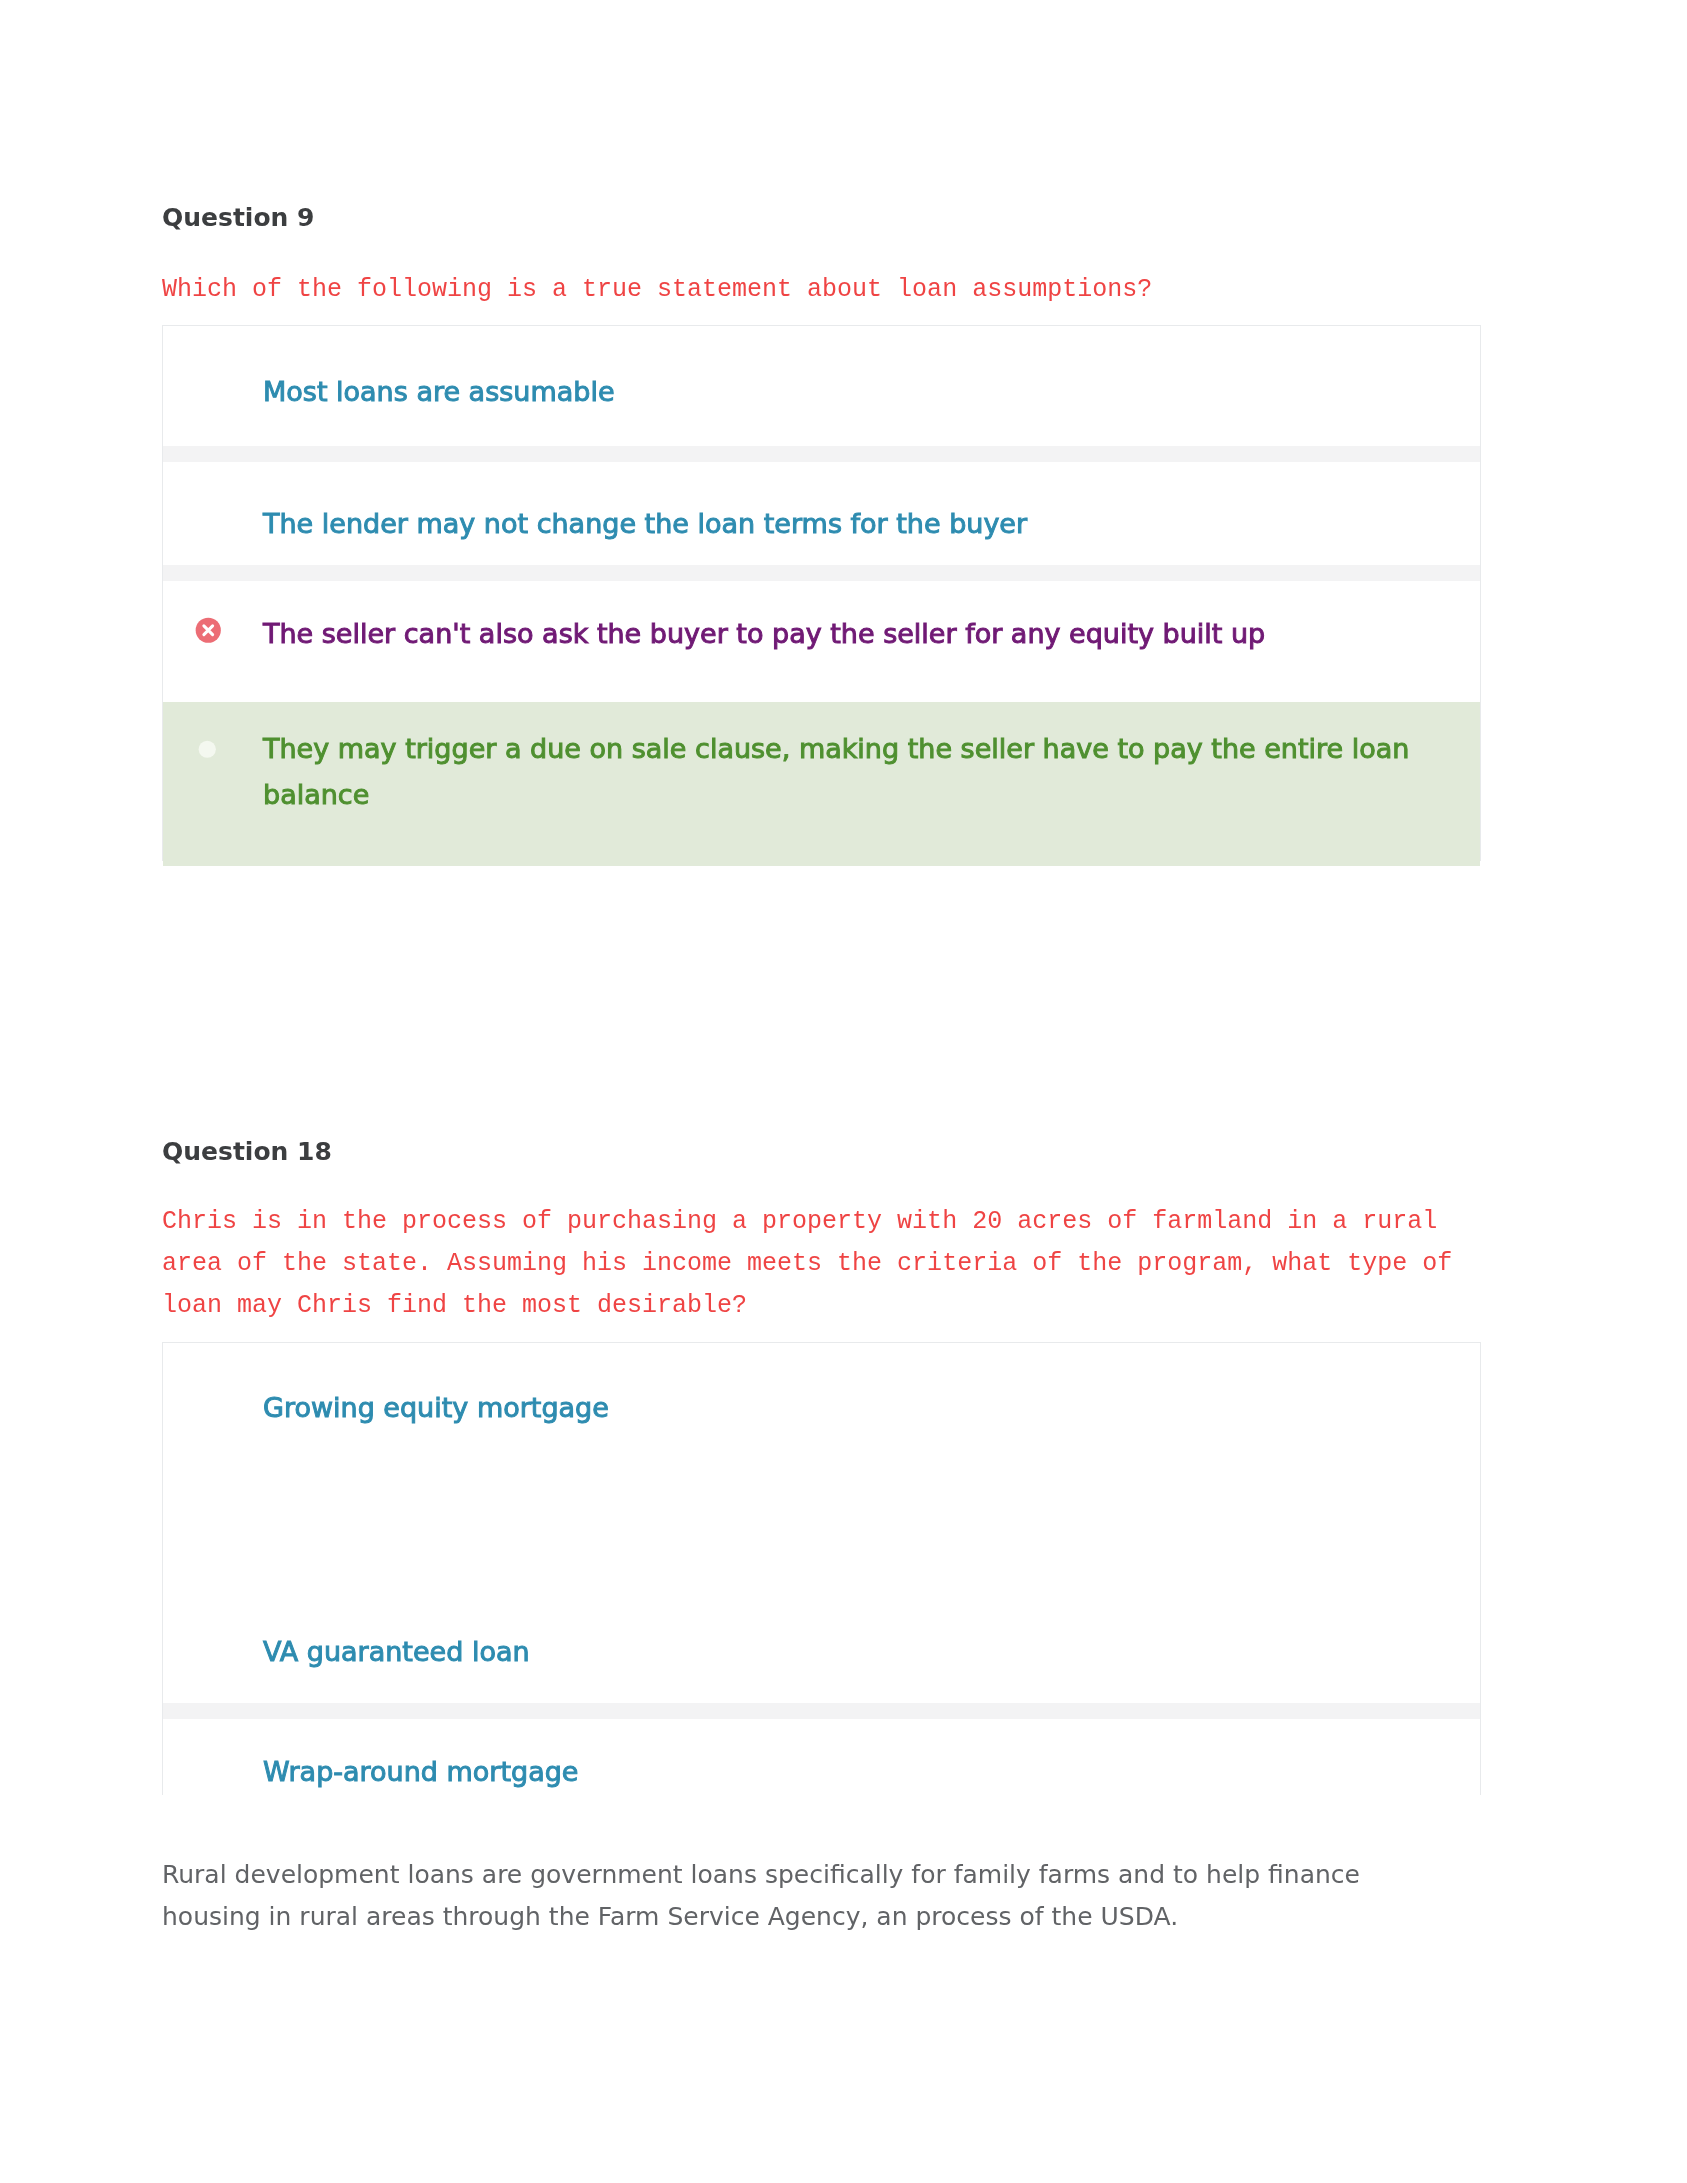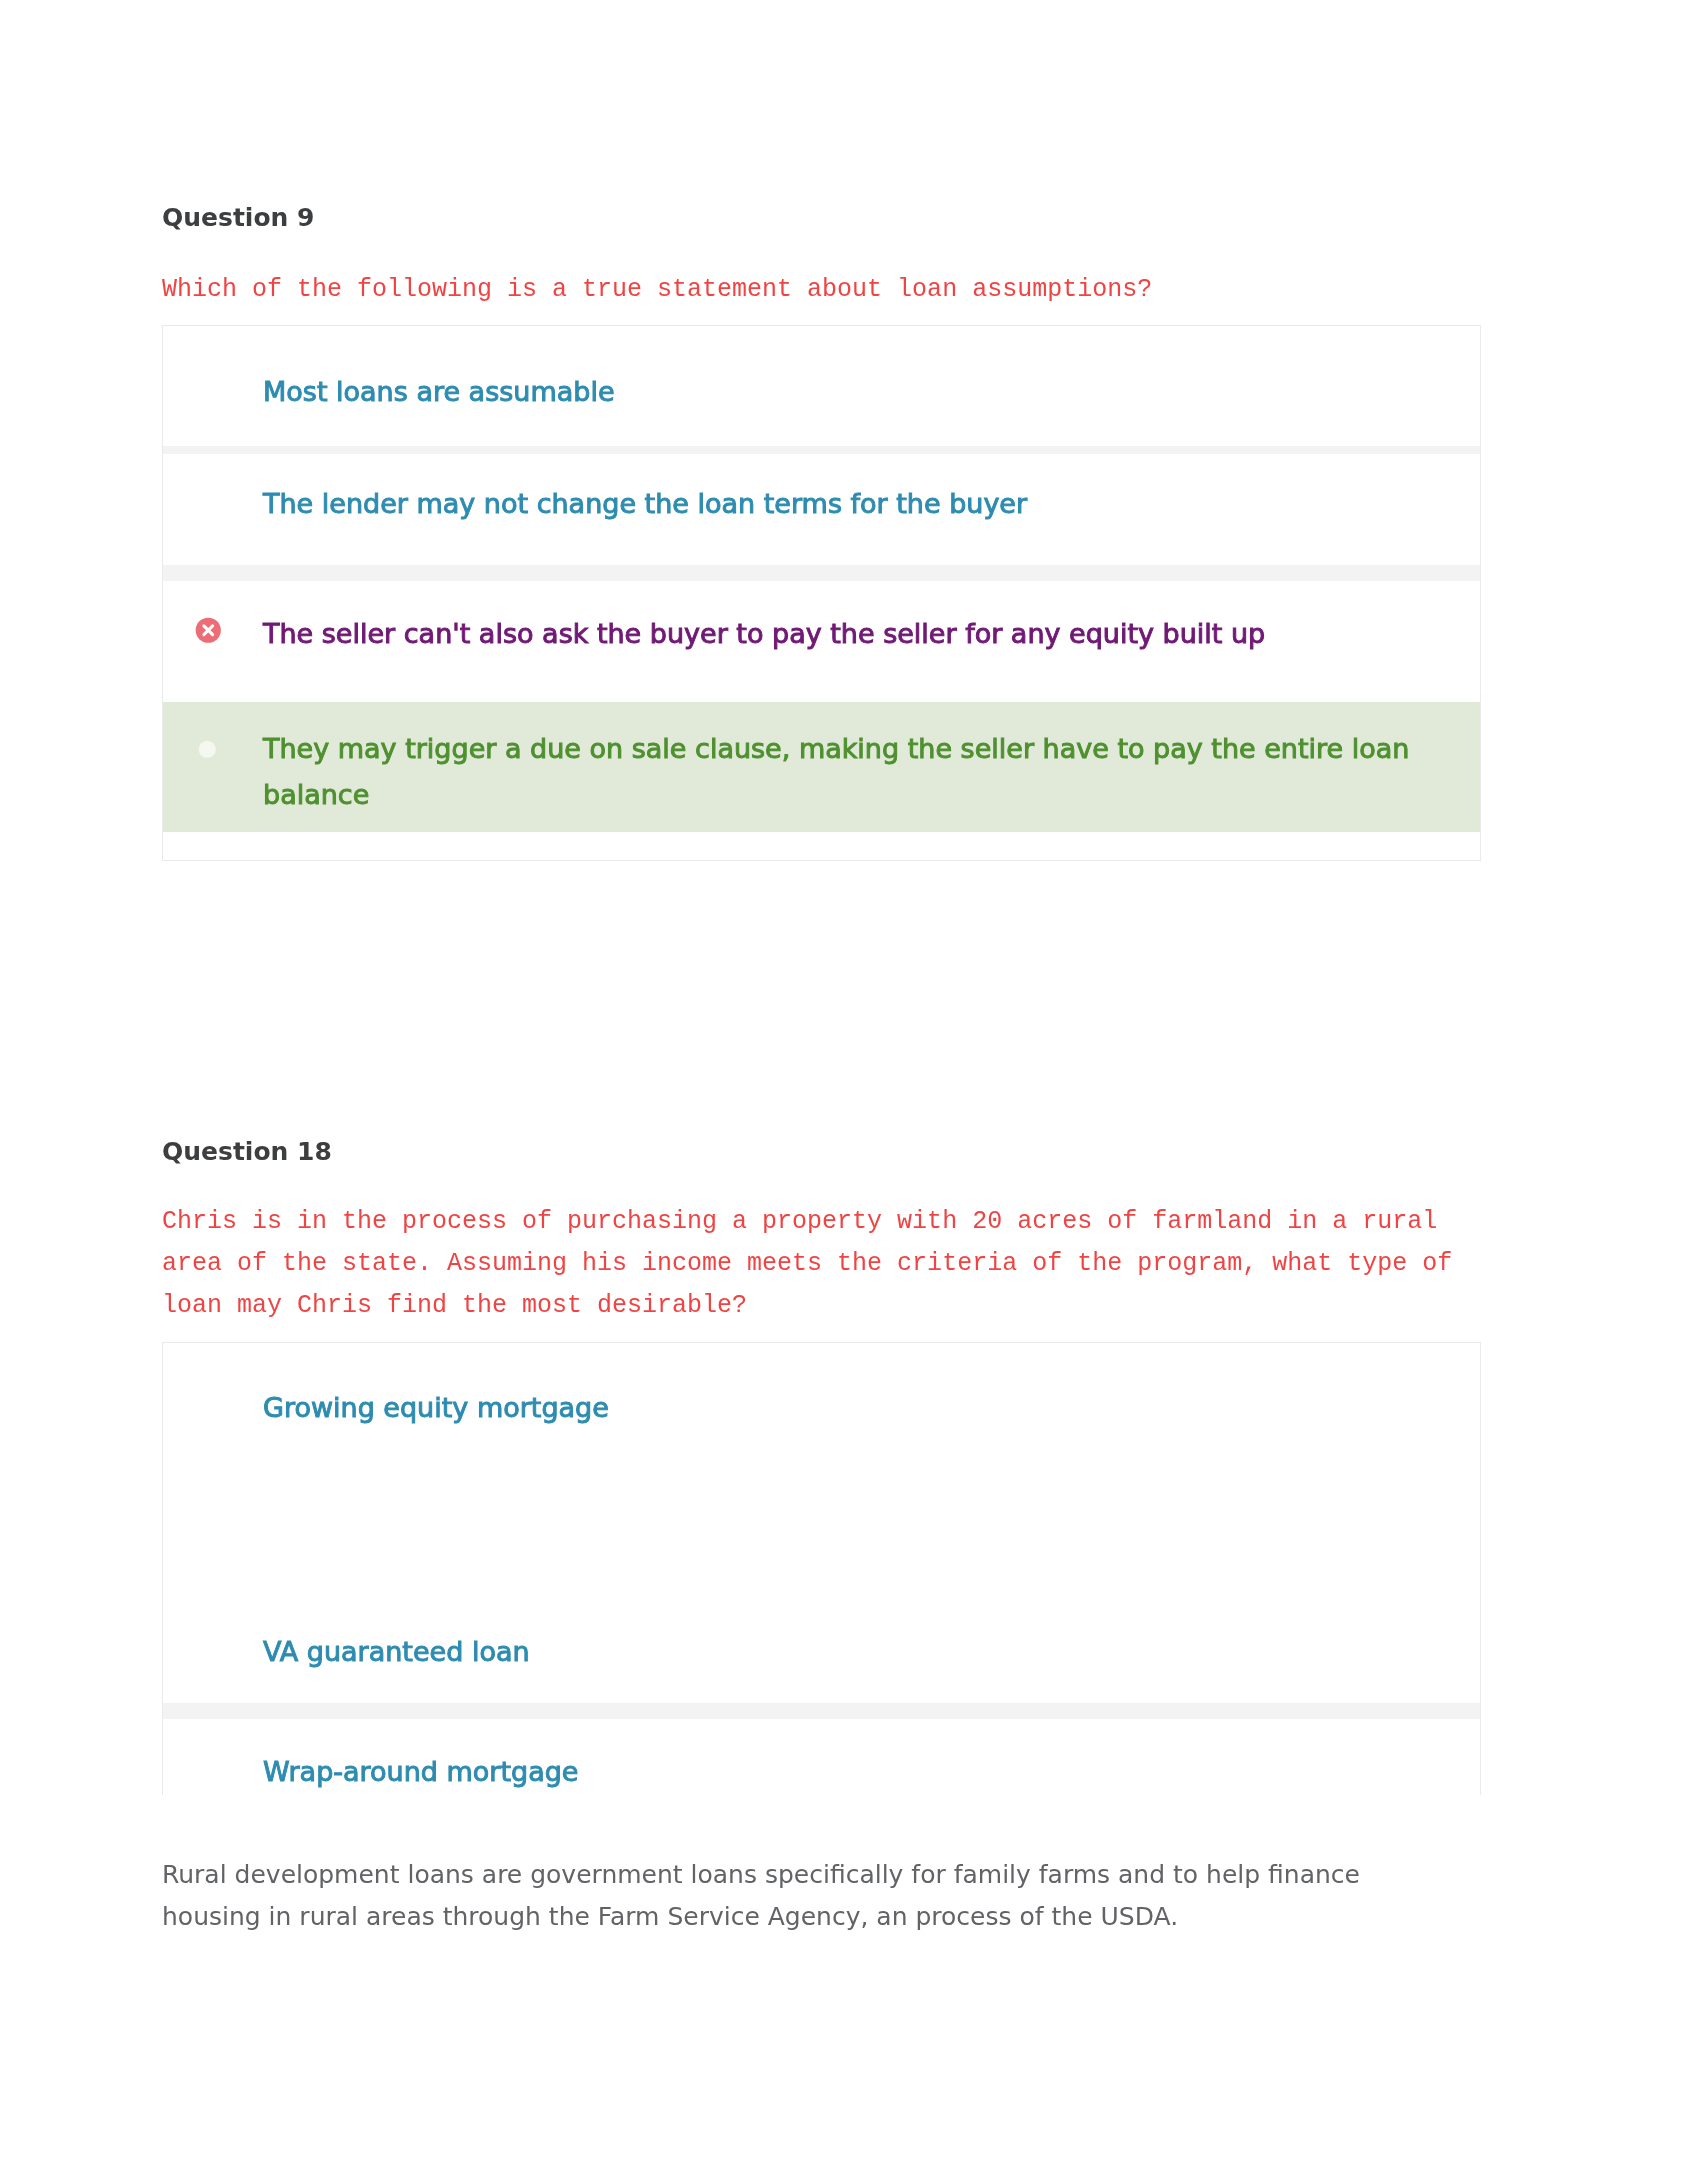--- a/index.html
+++ b/index.html
@@ -53,37 +53,37 @@
 
   <div class="qtitle" style="top:203px">Question 9</div>
   <div class="qtext" style="top:269px">Which of the following is a true statement about loan assumptions?</div>
 
   <div class="optbox" style="top:325px;height:536px">
     <div class="opt" style="top:0;height:120px">
       <div class="marker" style="top:0"></div>
       <div class="label" style="top:43px">Most loans are assumable</div>
     </div>
     <div class="sep" style="top:120px;height:16px"></div>
-    <div class="opt" style="top:128px;height:103px">
+    <div class="opt" style="top:148px;height:103px">
       <div class="marker" style="top:0"></div>
       <div class="label" style="top:27px">The lender may not change the loan terms for the buyer</div>
     </div>
     <div class="sep" style="top:239px;height:16px"></div>
     <div class="opt wrong" style="top:255px;height:122px">
       <div class="marker" style="top:36px;left:-4.6px">
         <span>
           <svg width="26.5" height="26.5" viewBox="0 0 40 40">
               <circle cx="20" cy="20" r="19" fill="#ec6d75"></circle>
               <path d="M13.4 13.4 L26.6 26.6 M26.6 13.4 L13.4 26.6" stroke="#ffffff" stroke-width="4.6" stroke-linecap="round"></path>
             </svg>
         </span>
       </div>
       <div class="label" style="top:30px">The seller can't also ask the buyer to pay the seller for any equity built up</div>
     </div>
-    <div class="opt correct" style="top:376px;height:130px">
+    <div class="opt correct" style="top:376px;height:164px">
       <div class="marker" style="top:34px;left:-5.3px">
         <span>
           <svg width="26.5" height="26.5" viewBox="0 0 40 40">
               <circle cx="20" cy="20" r="13" fill="#f4f8f0"></circle>
             </svg>
         </span>
       </div>
       <div class="label" style="top:24px">They may trigger a due on sale clause, making the seller have to pay the entire loan balance</div>
     </div>
   </div>

